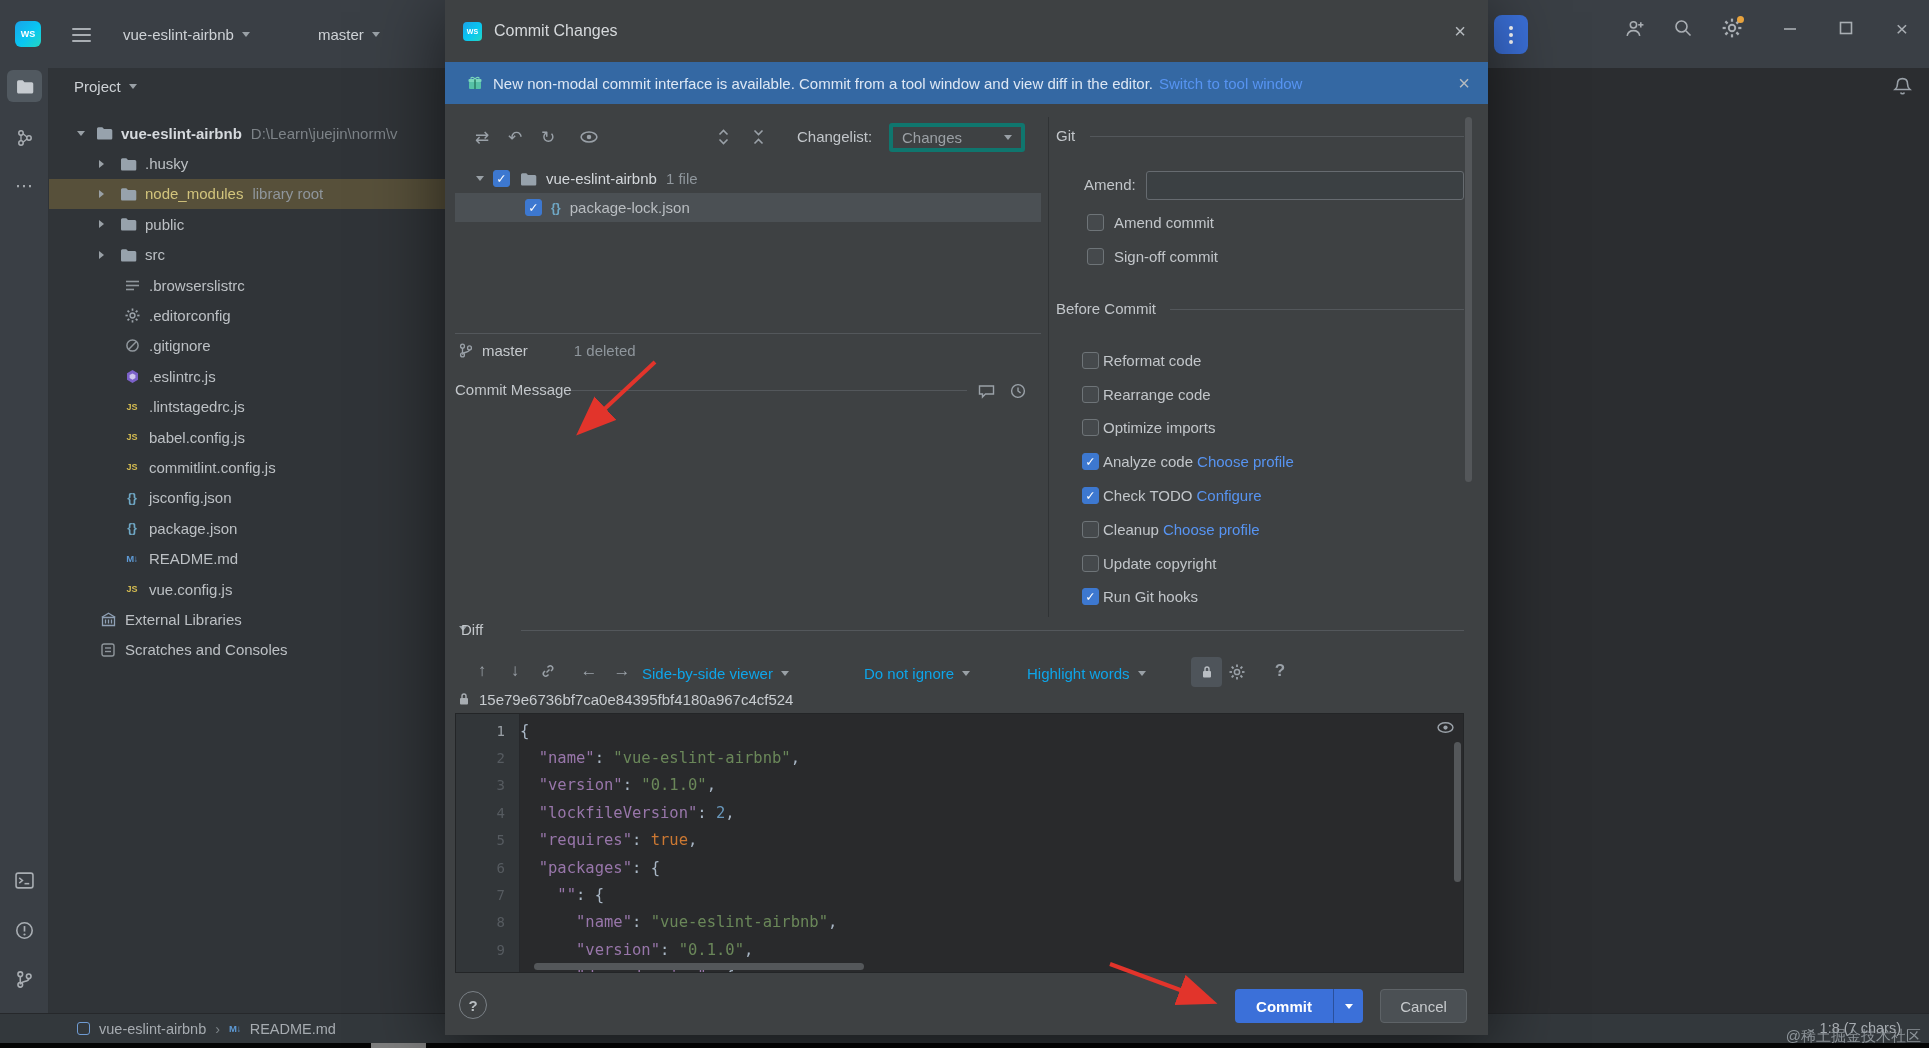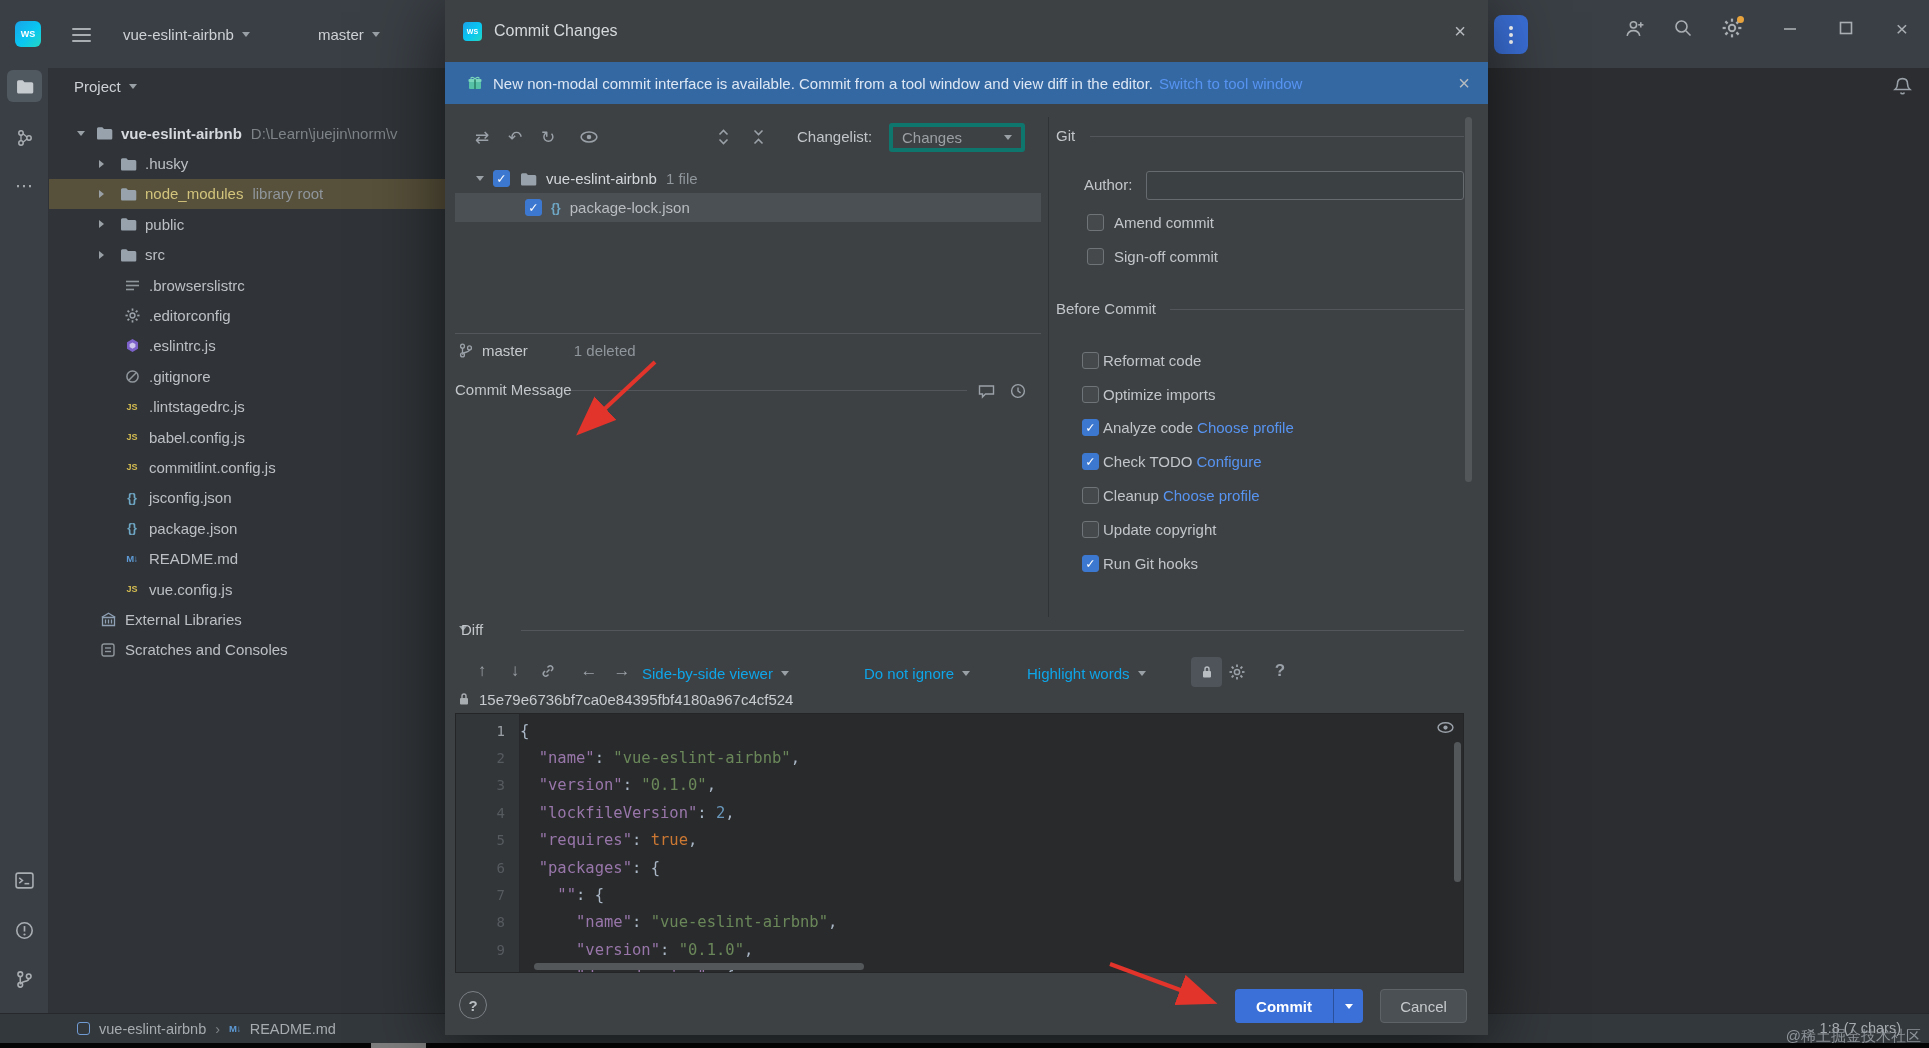--- a/index.html
+++ b/index.html
@@ -297,34 +297,34 @@
               <line x1="13.3" y1="2.7" x2="11.5" y2="4.5"></line>
               <line x1="2.7" y1="13.3" x2="4.5" y2="11.5"></line>
             </g>
           </svg>
         </span>
         <span class="tlabel">.editorconfig</span>
       </div>
       <div class="tree-row" style="padding-left: 74px;">
         <span class="ticon">
           <svg width="15" height="15" viewBox="0 0 15 15">
+            <circle cx="7.5" cy="7.5" r="5.6" fill="none" stroke="#8f969c" stroke-width="1.5"></circle>
+            <line x1="3.8" y1="11.2" x2="11.2" y2="3.8" stroke="#8f969c" stroke-width="1.5"></line>
+          </svg>
+        </span>
+        <span class="tlabel">.gitignore</span>
+      </div>
+      <div class="tree-row" style="padding-left: 74px;">
+        <span class="ticon">
+          <svg width="15" height="15" viewBox="0 0 15 15">
             <polygon points="7.5,1 13,4.2 13,10.8 7.5,14 2,10.8 2,4.2" fill="#7b61c9"></polygon>
             <polygon points="7.5,4.4 10.4,6.1 10.4,9 7.5,10.7 4.6,9 4.6,6.1" fill="#cfc6ee"></polygon>
           </svg>
         </span>
         <span class="tlabel">.eslintrc.js</span>
-      </div>
-      <div class="tree-row" style="padding-left: 74px;">
-        <span class="ticon">
-          <svg width="15" height="15" viewBox="0 0 15 15">
-            <circle cx="7.5" cy="7.5" r="5.6" fill="none" stroke="#8f969c" stroke-width="1.5"></circle>
-            <line x1="3.8" y1="11.2" x2="11.2" y2="3.8" stroke="#8f969c" stroke-width="1.5"></line>
-          </svg>
-        </span>
-        <span class="tlabel">.gitignore</span>
       </div>
       <div class="tree-row" style="padding-left: 74px;">
         <span class="ticon">
           <span class="fi-js">JS</span>
         </span>
         <span class="tlabel">.lintstagedrc.js</span>
       </div>
       <div class="tree-row" style="padding-left: 74px;">
         <span class="ticon">
           <span class="fi-js">JS</span>
@@ -623,36 +623,40 @@
     <span class="div"></span>
     <span class="arr">
         <span class="tri-d white"></span>
       </span>
   </div>
   <div class="abs btn btn-cancel" style="left:935px;top:989px;width:87px;height:34px;">Cancel</div>
 
   <div class="abs" style="left:603px;top:117px;width:1px;height:500px;background:rgba(28,30,32,.4);"></div>
   <span class="abs gh" style="left:611px;top:127px;">Git</span>
   <div class="abs sep-line" style="left:645px;top:136px;width:374px;"></div>
-  <span class="abs gh" style="left:639px;top:176px;">Author:</span>
+  <span class="abs gh" style="left:639px;top:176px;">Amend:</span>
   <input class="abs author-input" style="left: 701px; top: 171px; width: 318px; height: 29px;" value="">
   <div class="abs row" style="left:642px;top:208px;height:28px;gap:10px;">
     <span class="cb"></span>
     <span class="opt-label">Amend commit</span>
   </div>
   <div class="abs row" style="left:642px;top:242px;height:28px;gap:10px;">
     <span class="cb"></span>
     <span class="opt-label">Sign-off commit</span>
   </div>
   <span class="abs gh" style="left:611px;top:300px;">Before Commit</span>
   <div class="abs sep-line" style="left:725px;top:309px;width:294px;"></div>
   <div class="abs" id="before-options" style="left:611px;top:335px;width:408px;">
       <div class="opt-row">
         <span class="cb"></span>
         <span class="opt-label">Reformat code</span>
+      </div>
+      <div class="opt-row">
+        <span class="cb"></span>
+        <span class="opt-label">Rearrange code</span>
       </div>
       <div class="opt-row">
         <span class="cb"></span>
         <span class="opt-label">Optimize imports</span>
       </div>
       <div class="opt-row">
         <span class="cb checked"></span>
         <span class="opt-label">Analyze code</span>
         <span class="link">Choose profile</span>
       </div>

